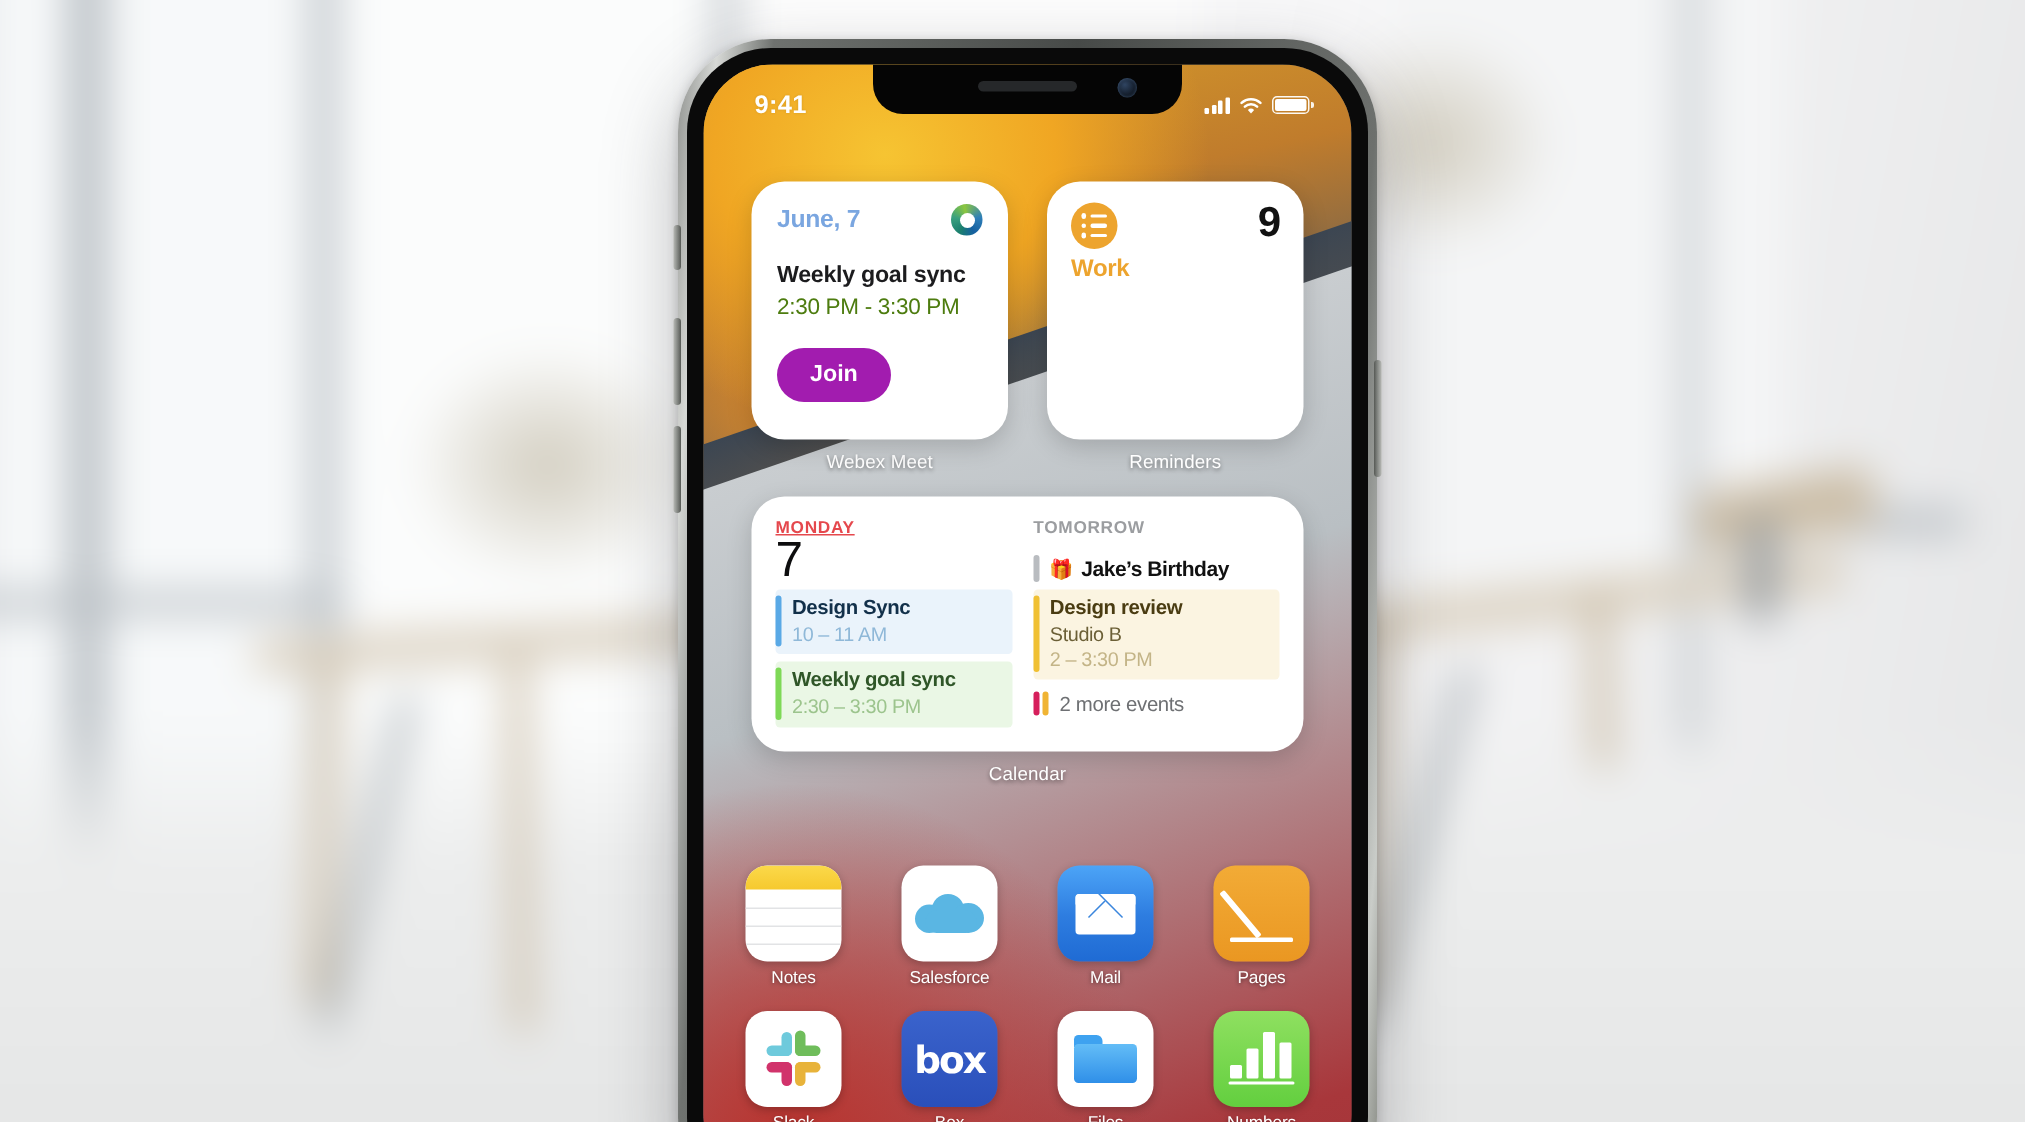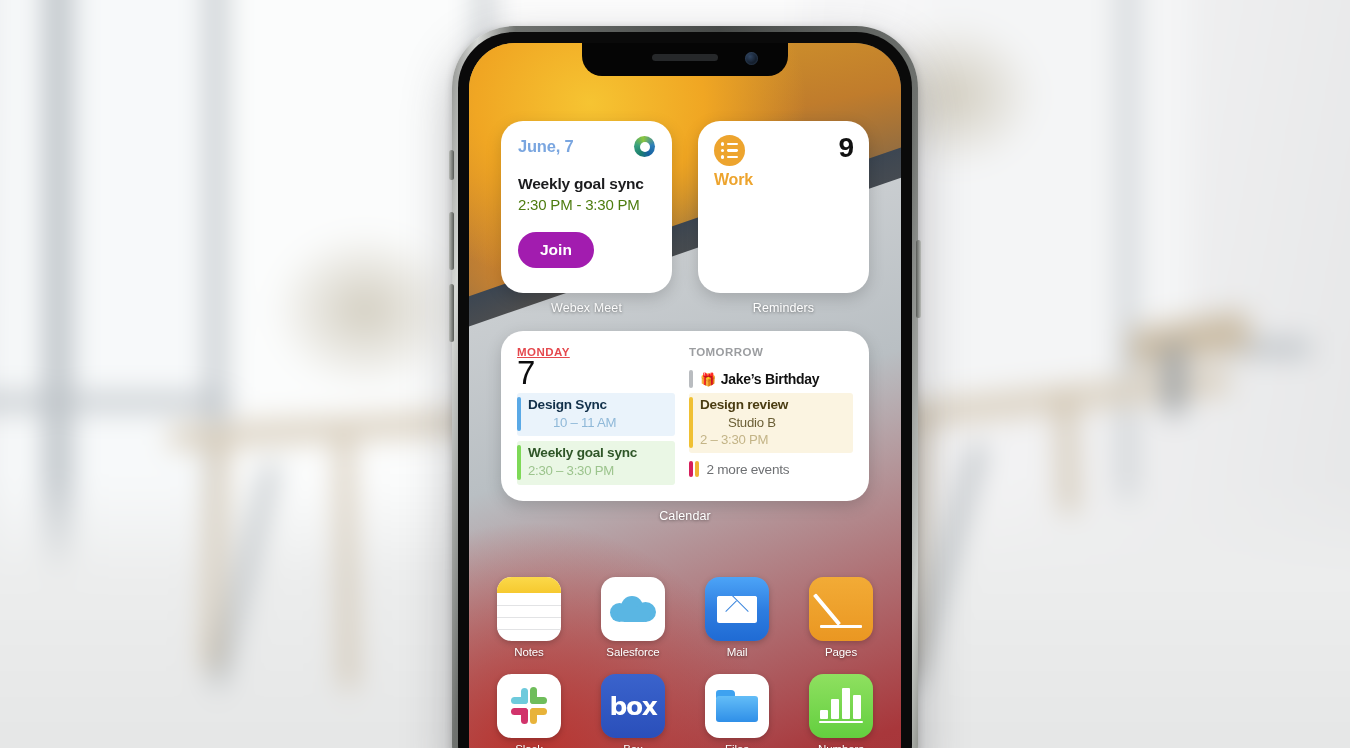--- a/index.html
+++ b/index.html
@@ -137,21 +137,21 @@
   .cal { margin-top:16px; }
   .cal-body { display:flex; padding:15px 16px 16px; gap:14px; min-height:150px; }
   .cal-left { width:47%; }
   .cal-right { flex:1; }
   .cal-day { color:#e5484d; font-size:11.5px; font-weight:bold; letter-spacing:.45px; }
   .cal-num { font-size:33px; color:#0d0d0e; line-height:.95; margin-top:-1px; font-weight:normal; letter-spacing:-1px; }
   .cal-tom { color:#9b9da0; font-size:11.5px; font-weight:bold; letter-spacing:.45px; }
   .ev { display:flex; gap:7px; border-radius:3px; padding:4px 5px 5px 0; margin-top:5px; }
   .ev-bar { width:4px; border-radius:2px; flex:none; }
   .ev-t { font-size:13.6px; font-weight:bold; letter-spacing:-.25px; line-height:1.25; }
-  .ev-s { font-size:13.2px; letter-spacing:-.25px; line-height:1.3;margin-left:28px; }
+  .ev-s { font-size:13.2px; letter-spacing:-.25px; line-height:1.3; }
   .ev-time { font-size:13.2px; letter-spacing:-.25px; line-height:1.3; }
   .bday { display:flex; align-items:center; gap:7px; margin-top:12px; }
   .bday-bar { width:4px; height:18px; border-radius:2px; background:#b9bcc0; flex:none; }
   .bday-txt { font-size:14px; font-weight:bold; color:#111; letter-spacing:-.3px; display:flex; align-items:center; gap:5px; }
   .gift { color:#e5484d; font-size:13px; }
   .more { display:flex; align-items:center; gap:7px; margin-top:8px; }
   .more-bars { display:flex; gap:2.5px; flex:none; }
   .more-bars i { width:4px; height:16px; border-radius:2px; display:block; }
   .more-txt { font-size:13.6px; color:#6e7073; letter-spacing:-.25px; }
 
@@ -264,20 +264,41 @@
         <div class="wp-diag2"></div>
         <div class="wp-diag"></div>
         <div class="wp-glow"></div>
       </div>
 
       <div class="notch">
         <div class="speaker"></div>
         <div class="camera"></div>
       </div>
 
+      <div class="statusbar">
+        <div class="sb-time">9:41</div>
+        <div class="sb-right">
+          <span class="sig">
+              <i></i>
+              <i></i>
+              <i></i>
+              <i></i>
+            </span>
+          <span class="wifi">
+            <svg viewBox="0 0 16 12" width="16" height="12" aria-hidden="true">
+              <path d="M8 10.6 5.9 8.3a3.1 3.1 0 0 1 4.2 0Z" fill="#fff"></path>
+              <path d="M3.9 6.1a6 6 0 0 1 8.2 0" stroke="#fff" stroke-width="1.7" fill="none" stroke-linecap="round"></path>
+              <path d="M1.7 3.6a9.2 9.2 0 0 1 12.6 0" stroke="#fff" stroke-width="1.7" fill="none" stroke-linecap="round"></path>
+            </svg>
+          </span>
+          <span class="batt">
+              <i></i>
+            </span>
+        </div>
+      </div>
 
       <div class="widgets">
 
         <div class="wrow">
 
           <div class="wcol">
             <div class="widget wx">
               <div class="wx-head">
                 <div class="wx-date" style="color: rgb(122, 166, 224);">June, 7</div>
                 <div class="wx-logo"></div>
@@ -319,21 +340,21 @@
             <div class="cal-body">
 
               <div class="cal-left">
                 <div class="cal-day" style="color: rgb(229, 72, 77); text-decoration: underline;">MONDAY</div>
                 <div class="cal-num">7</div>
 
                 <div class="ev" id="ev-today-0" style="background: rgb(234, 243, 251);">
                   <div class="ev-bar" style="background: rgb(90, 169, 230);"></div>
                   <div>
                     <div class="ev-t" style="color: rgb(18, 48, 74);">Design Sync</div>
-                    <div class="ev-time" style="color: rgb(143, 184, 216); margin-left: 25px;">10 – 11 AM</div>
+                    <div class="ev-time" style="color: rgb(143, 184, 216);">10 – 11 AM</div>
                   </div>
                 </div>
 
                 <div class="ev" id="ev-today-1" style="background: rgb(234, 247, 229);">
                   <div class="ev-bar" style="background: rgb(126, 217, 87);"></div>
                   <div>
                     <div class="ev-t" style="color: rgb(47, 86, 40);">Weekly goal sync</div>
                     <div class="ev-time" style="color: rgb(156, 196, 141);">2:30 – 3:30 PM</div>
                   </div>
                 </div>

